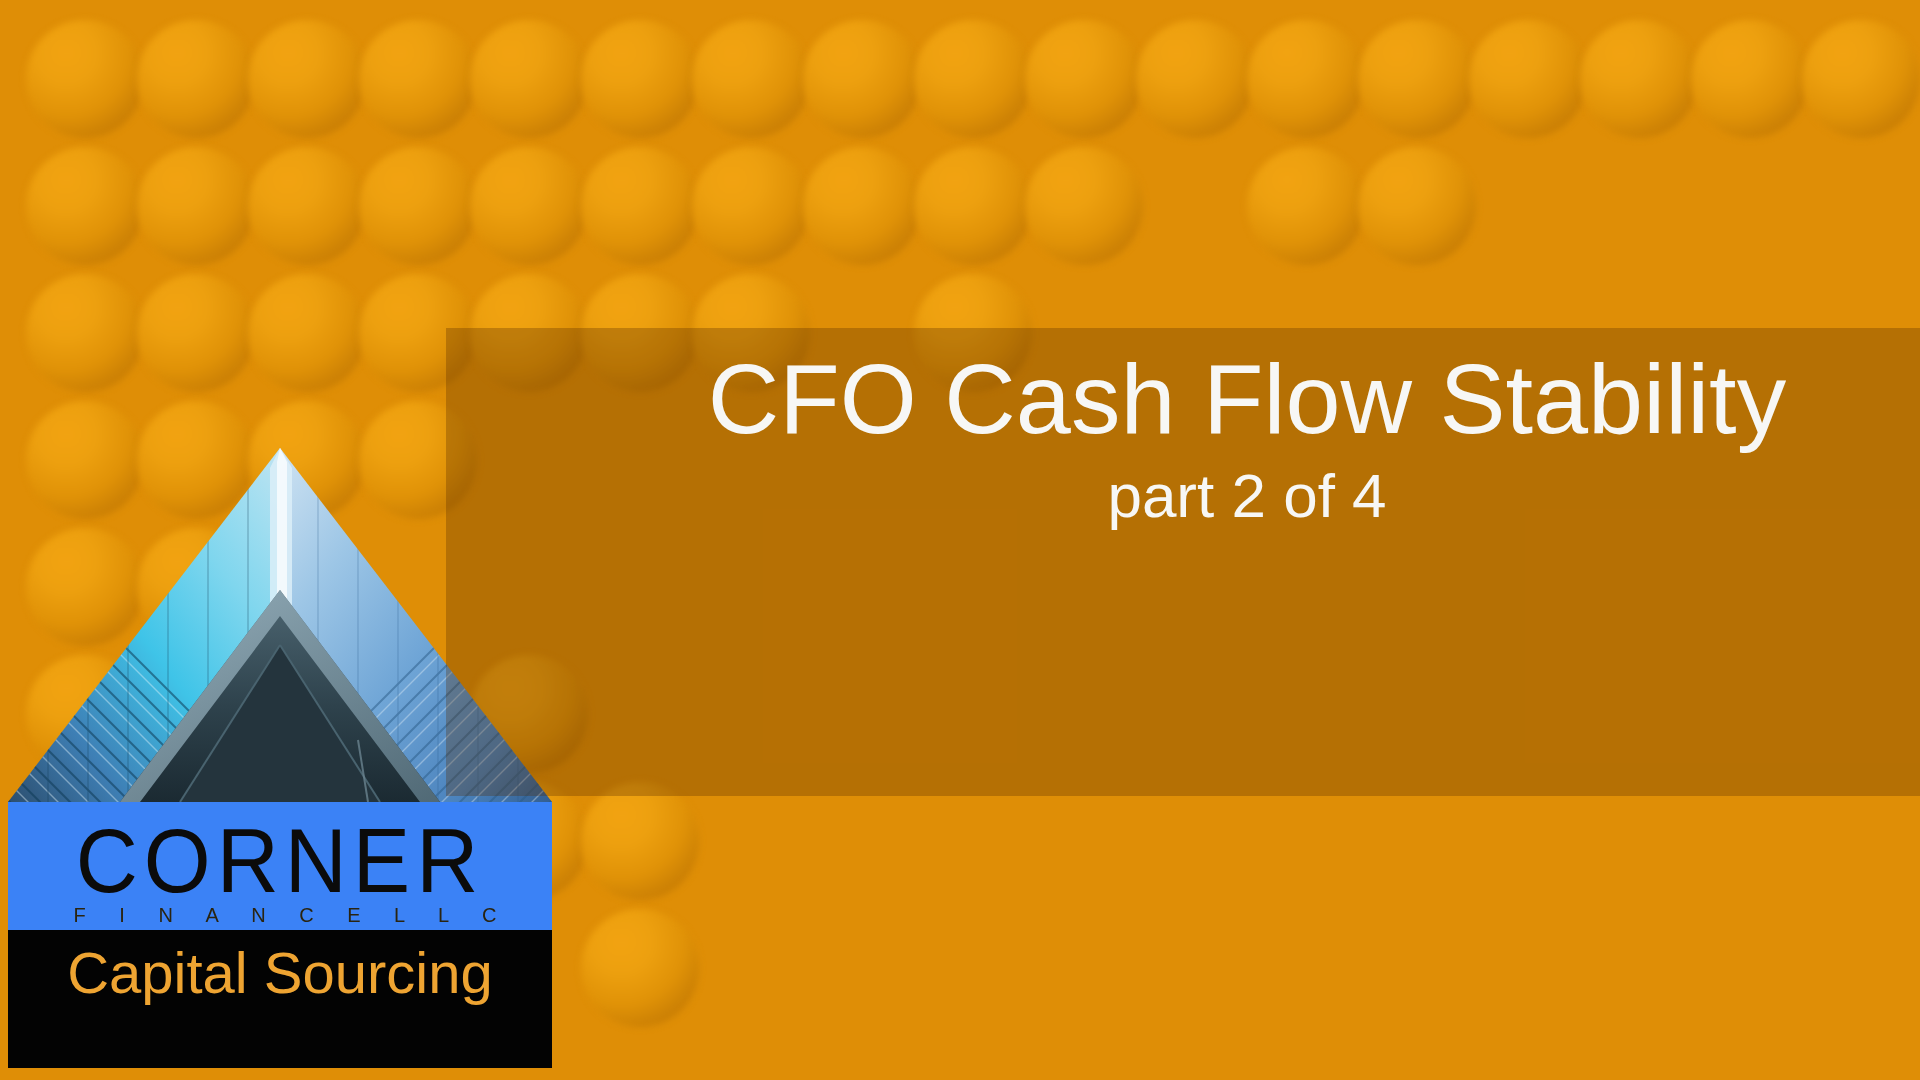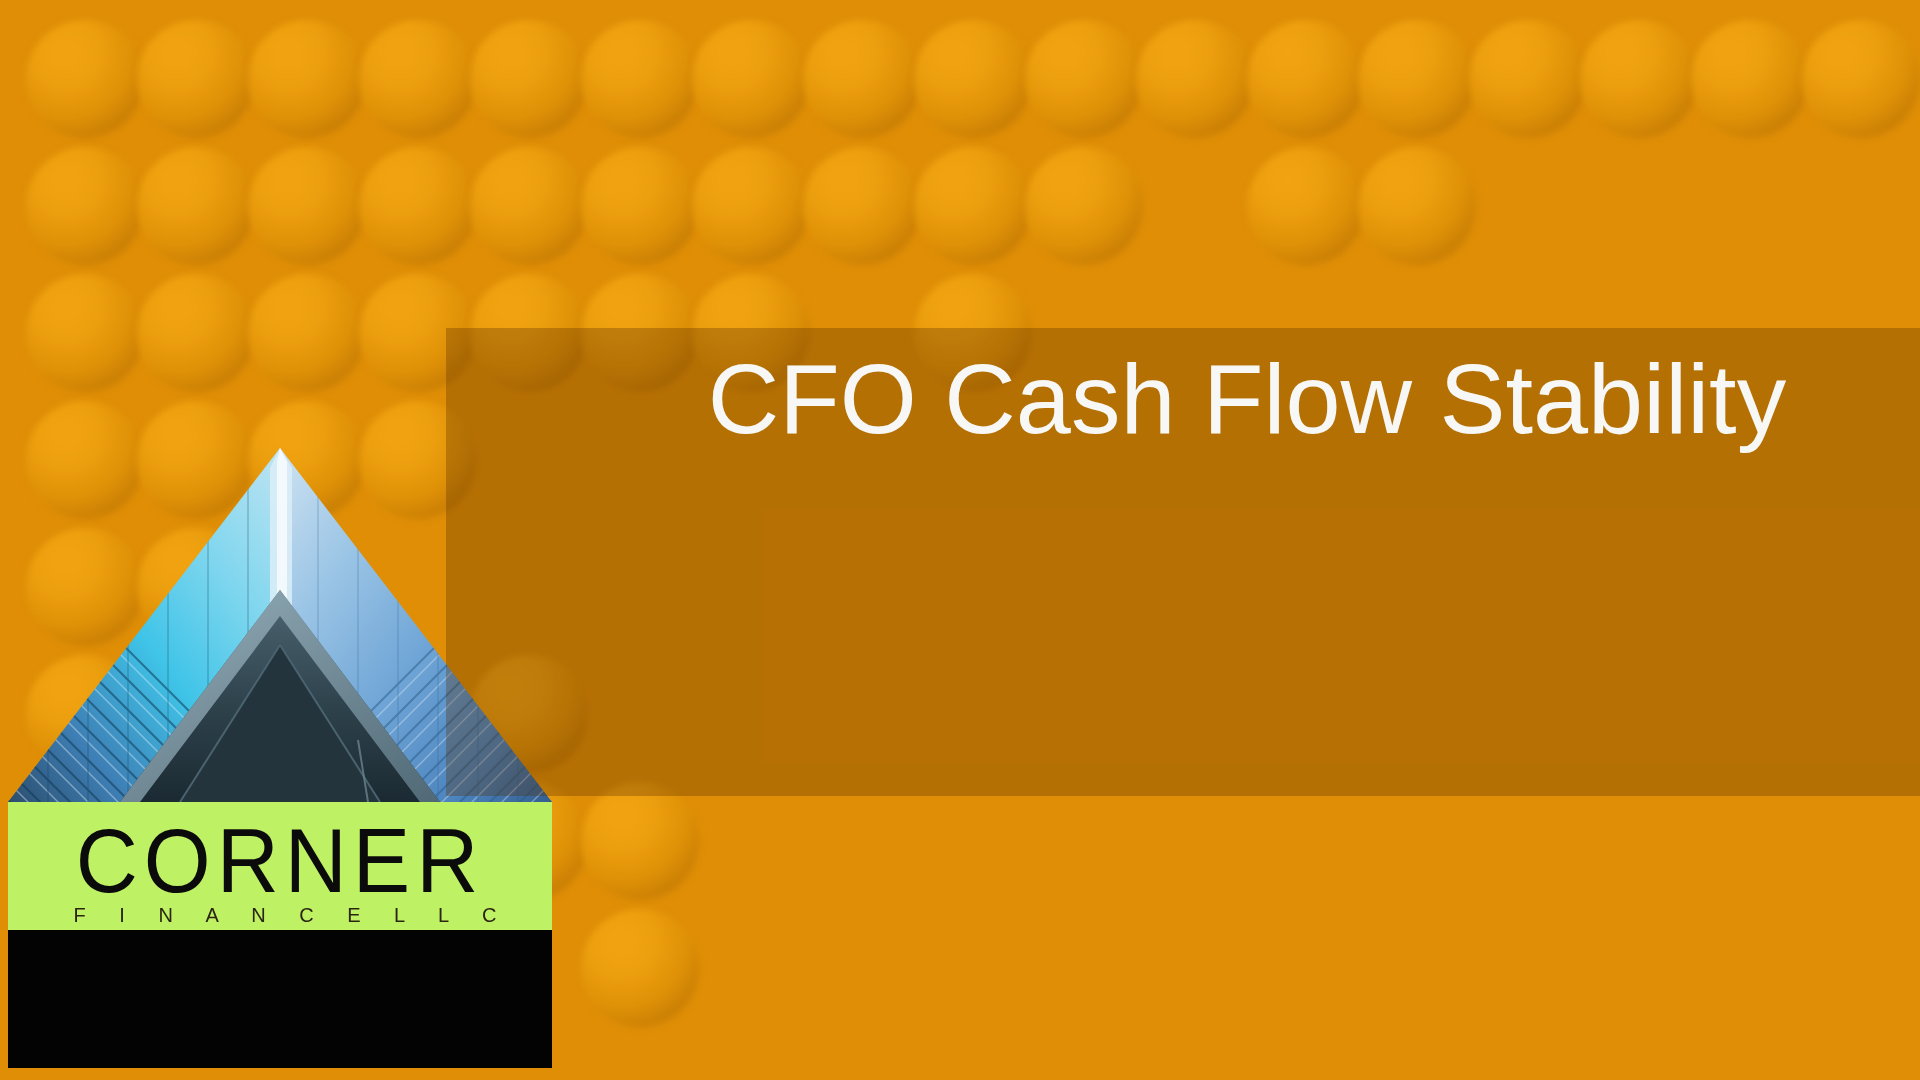--- a/index.html
+++ b/index.html
@@ -100,21 +100,21 @@
   #logo-block {
     position: absolute;
     left: 8px;
     top: 802px;
     width: 544px;
     height: 266px;
   }
   #logo-top {
     position: relative;
     height: 128px;
-    background: #bef264;
+    background: #3b82f6;
     box-sizing: border-box;
     padding-top: 8px;
   }
   #logo-corner {
     font-family: "Liberation Sans", sans-serif;
     font-weight: 300;
     font-size: 86px;
     line-height: 94px;
     color: #0B0B0B;
     letter-spacing: 6px;
@@ -345,24 +345,26 @@
       <line x1="350" y1="300" x2="360" y2="362" stroke="#6A838F" stroke-width="2" opacity="0.8"></line>
     </svg>
   </div>
 
   <div id="title-band"></div>
 
   <div id="title-wrap">
     <div id="deck-title" style="font-size: 99px;">
       <div>CFO Cash Flow Stability</div>
     </div>
+    <div id="deck-subtitle">part 2 of 4</div>
   </div>
 
   <div id="logo-block">
     <div id="logo-top">
       <div id="logo-corner">CORNER</div>
       <div id="logo-finance">F I N A N C E   L L C</div>
     </div>
     <div id="logo-bottom">
+      <div id="tagline-2">Capital Sourcing</div>
     </div>
   </div>
 
 </div>
 
 </body></html>

